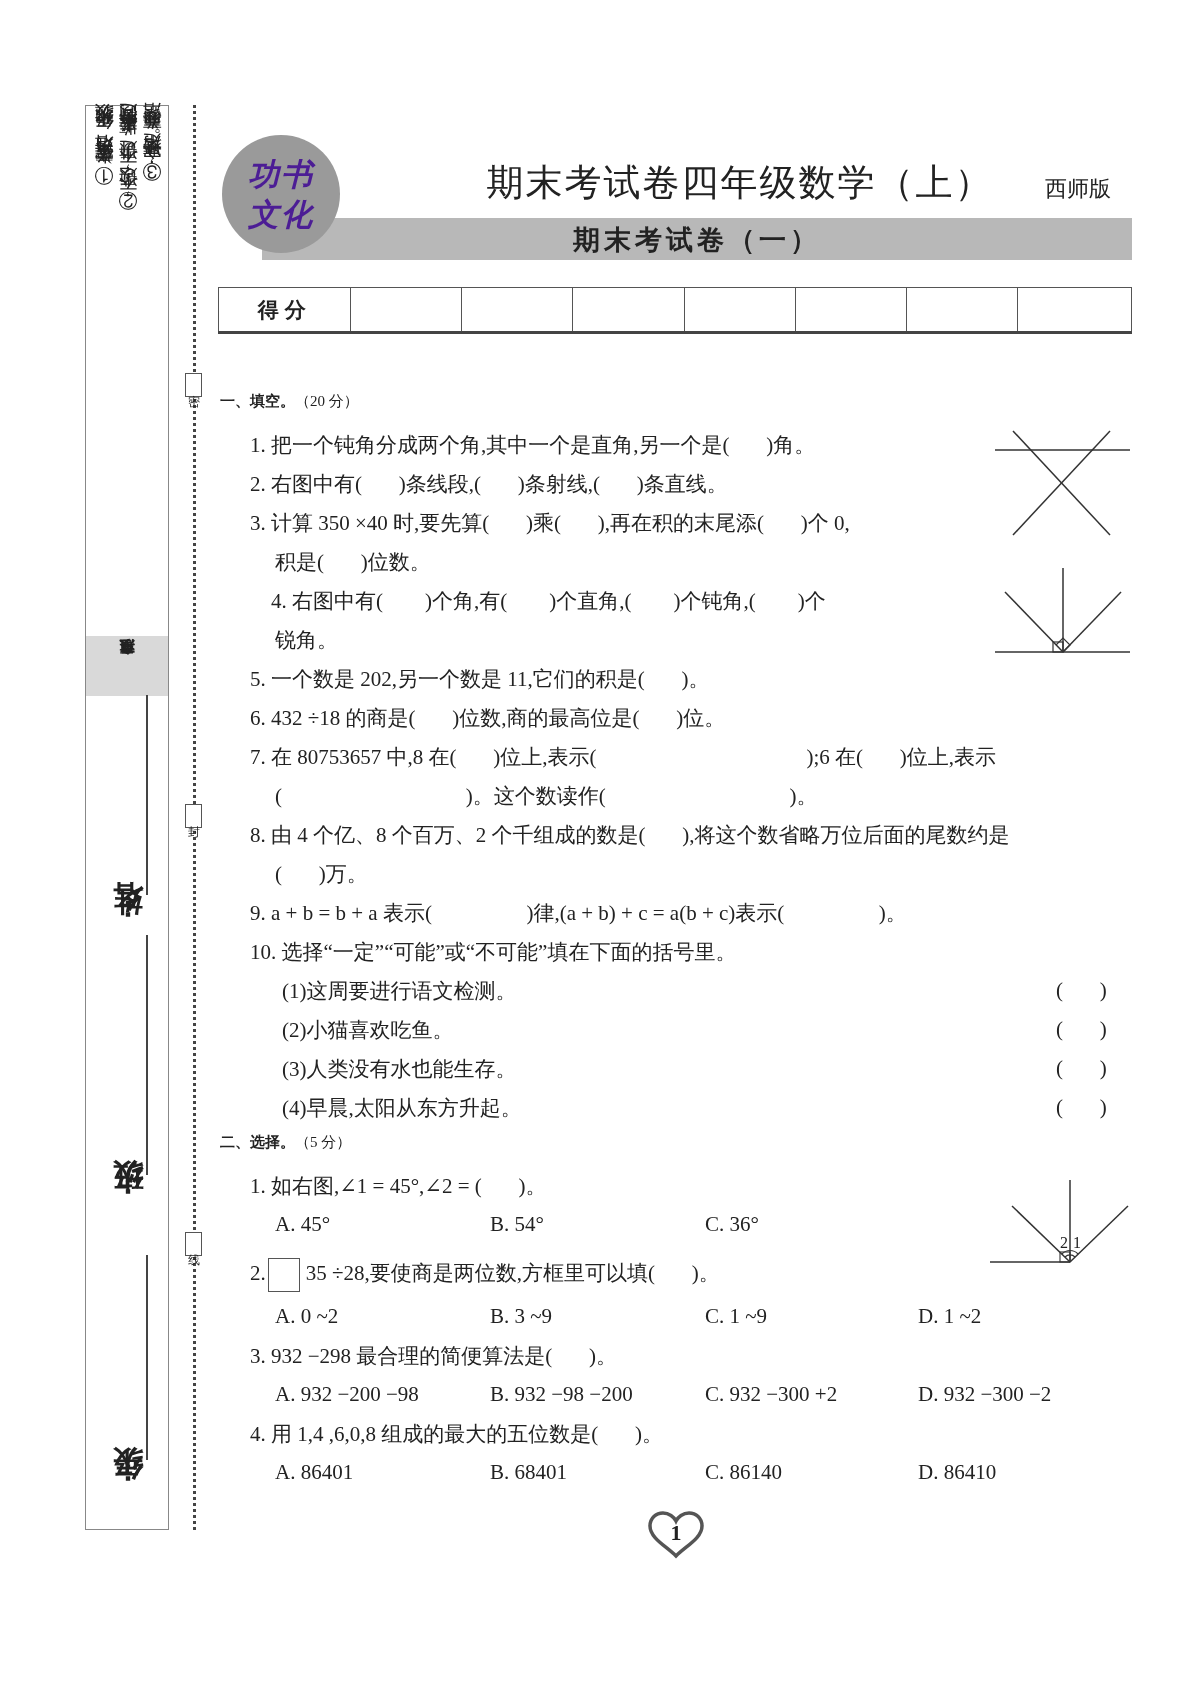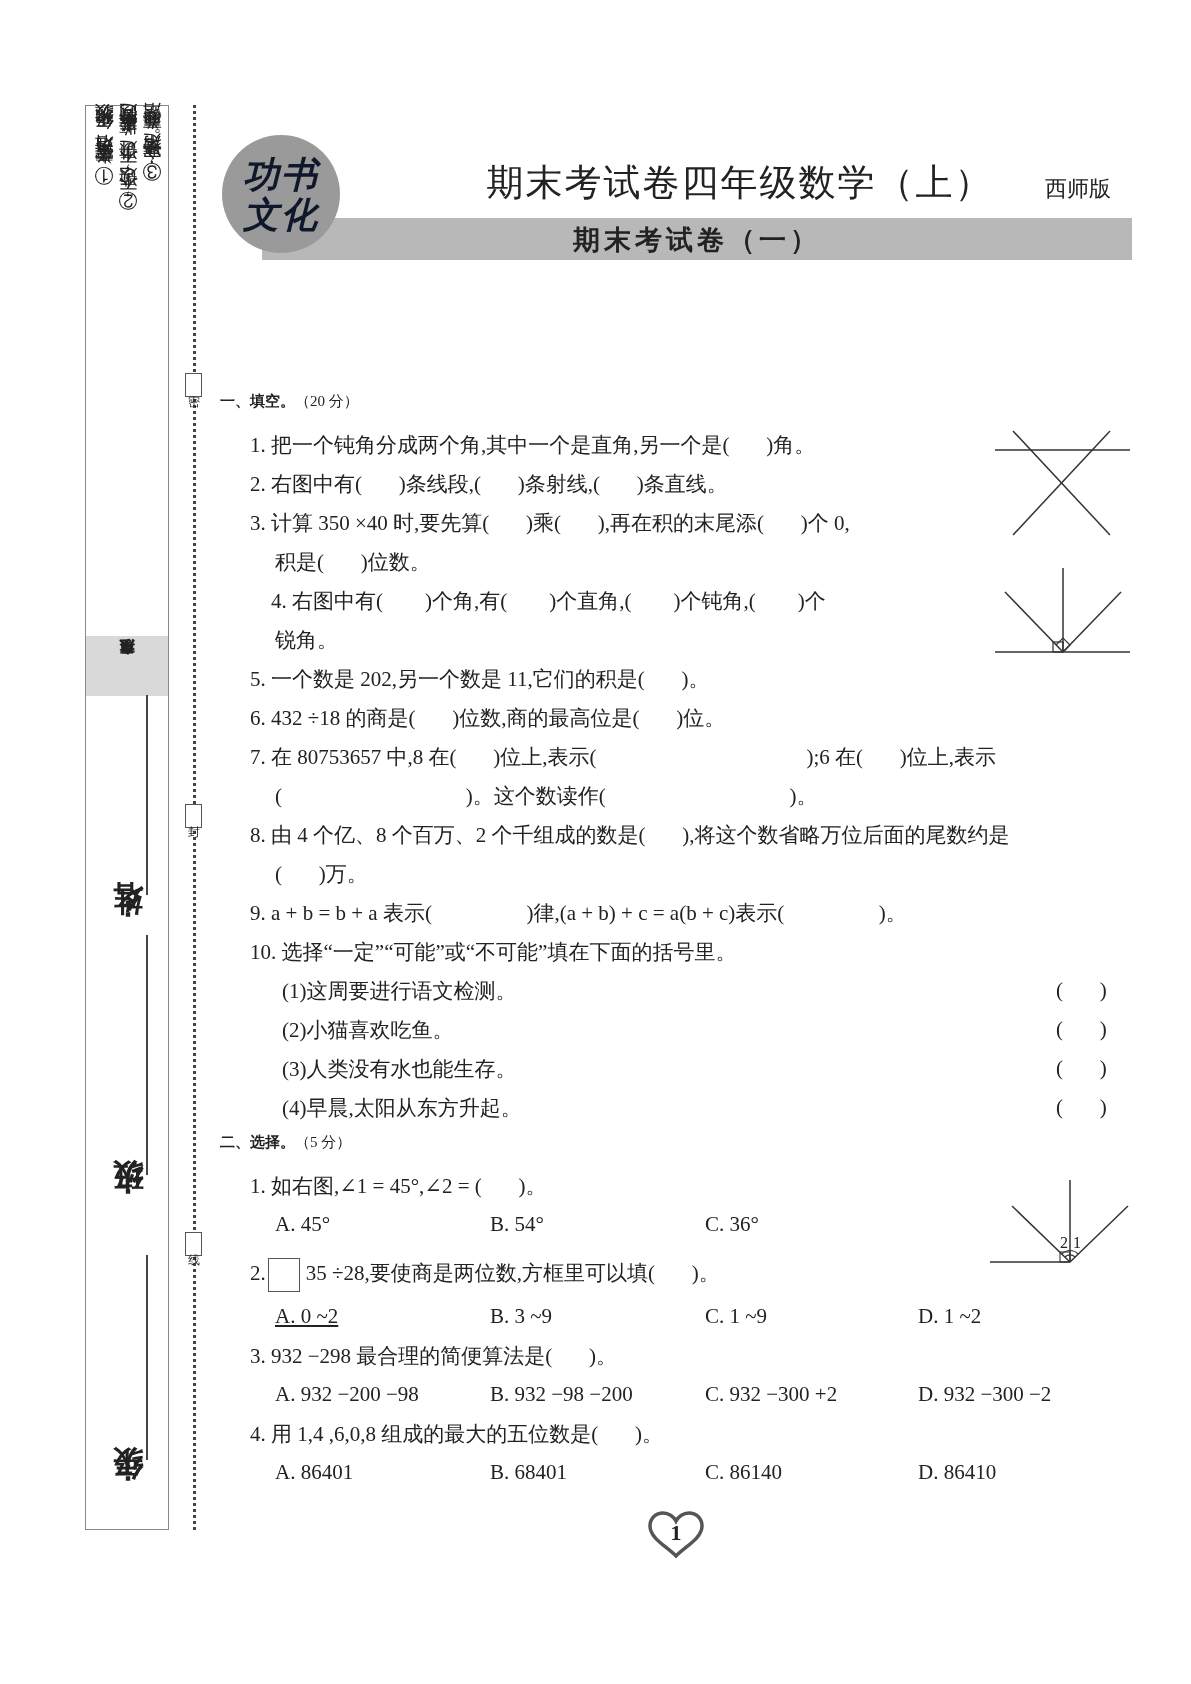--- a/index.html
+++ b/index.html
@@ -13,21 +13,21 @@
   .notes-label { position:absolute; left:0; width:82px; top:530px; height:60px; background:#d9d9d9; }
   .notes-label span { display:block; writing-mode:vertical-rl; transform:rotate(180deg); font-family:"Liberation Sans","DejaVu Sans",sans-serif; font-weight:bold; font-size:15px; letter-spacing:1px; margin:0 auto; height:60px; text-align:center; }
   .field-label { position:absolute; left:108px; font-family:"Liberation Sans","DejaVu Sans",sans-serif; font-size:30px; font-weight:bold; writing-mode:vertical-rl; transform:rotate(180deg); white-space:nowrap; letter-spacing:4px; }
   .field-line { position:absolute; left:146px; width:1.5px; background:#444; }
 
   .dot-line { left:193px; top:105px; width:0; height:1425px; border-left:3px dotted #444; }
   .seal { left:185px; width:17px; height:24px; background:#fff; border:1.5px solid #555; box-sizing:border-box; font-size:12px; font-family:"Liberation Sans","DejaVu Sans",sans-serif; display:flex; align-items:center; justify-content:center; writing-mode:vertical-rl; }
 
   
   .logo { left:222px; top:135px; width:118px; height:118px; border-radius:50%; background:#9a9a9a; display:flex; flex-direction:column; align-items:center; justify-content:center; z-index:3; }
-  .logo span { color:#0f172a; font-family:"DejaVu Serif",serif; font-weight:bold; font-size:36px; line-height:40px; letter-spacing:2px; font-style:italic; }
+  .logo span { color:#4c1d95; font-family:"DejaVu Serif",serif; font-weight:bold; font-size:31px; line-height:40px; letter-spacing:2px; font-style:italic; }
   .title { left:380px; top:158px; width:720px; text-align:center; font-family:"Liberation Sans","DejaVu Sans",sans-serif; font-size:37px; letter-spacing:2px; }
   .edition { left:1045px; top:174px; font-family:"Liberation Sans","DejaVu Sans",sans-serif; font-size:22px; font-weight:normal; }
   .band { left:262px; top:218px; width:870px; height:42px; background:#b8b8b8; z-index:1; }
   .subtitle { left:262px; top:220px; width:870px; text-align:center; font-family:"Liberation Sans","DejaVu Sans",sans-serif; font-size:27px; font-weight:bold; letter-spacing:4px; z-index:2; line-height:40px; }
 
   
   .score { left:218px; top:287px; width:914px; border-collapse:collapse; font-family:"Liberation Sans","DejaVu Sans",sans-serif; font-size:21px; font-weight:bold; }
   .score td { border:1.5px solid #555; height:41px; text-align:center; letter-spacing:6px; }
   .score tr:last-child td { border-bottom:3px solid #444; }
 
@@ -82,20 +82,30 @@
     <col style="width:131px">
       <col style="width:110px">
       <col style="width:110px">
       <col style="width:110px">
     <col style="width:110px">
       <col style="width:110px">
       <col style="width:110px">
       <col style="width:113px">
   </colgroup>
   <tbody>
+  <tr>
+    <td>得分</td>
+    <td></td>
+    <td></td>
+    <td></td>
+    <td></td>
+    <td></td>
+    <td></td>
+    <td></td>
+  </tr>
 </tbody>
   </table>
 
 <div class="section-h" style="top:392px;"><span>一、填空。</span><span class="pts">（20 分）</span></div>
 
 <div class="line" style="left:250px;top:432px;">1. 把一个钝角分成两个角,其中一个是直角,另一个是(       )角。</div>
 <div class="line" style="left:250px;top:471px;">2. 右图中有(       )条线段,(       )条射线,(       )条直线。</div>
 <div class="line" style="left:250px;top:510px;">3. 计算 350 ×40 时,要先算(       )乘(       ),再在积的末尾添(       )个 0,</div>
 <div class="line" style="left:275px;top:549px;">积是(       )位数。</div>
 <div class="line" style="left:250px;top:588px;margin-left:21px;">4. 右图中有(        )个角,有(        )个直角,(        )个钝角,(        )个</div>
@@ -146,21 +156,21 @@
   <line x1="22" y1="28" x2="80" y2="84" stroke="#333" stroke-width="1.5"></line>
   <line x1="138" y1="28" x2="80" y2="84" stroke="#333" stroke-width="1.5"></line>
   <rect x="70" y="74" width="10" height="10" fill="none" stroke="#333" stroke-width="1.1"></rect>
   <path d="M72 76 A11 11 0 0 1 88 76" fill="none" stroke="#333" stroke-width="1.1"></path>
   <path d="M75 79 A7 7 0 0 1 85 79" fill="none" stroke="#333" stroke-width="1.1"></path>
   <text x="70" y="70" font-size="16" font-family="Liberation Serif, serif" fill="#222">2</text>
   <text x="83" y="70" font-size="16" font-family="Liberation Serif, serif" fill="#222">1</text>
 </svg>
 
 <div class="line" style="left:250px;top:1258px;"><span>2.</span><span class="box-blank"></span><span>35 ÷28,要使商是两位数,方框里可以填(       )。</span></div>
-<div class="opt" style="left:275px;top:1304px;text-decoration:underline;">A. 0 ~2</div>
+<div class="opt" style="left:275px;top:1304px;">A. 0 ~2</div>
 <div class="opt" style="left:490px;top:1304px;">B. 3 ~9</div>
 <div class="opt" style="left:705px;top:1304px;">C. 1 ~9</div>
 <div class="opt" style="left:918px;top:1304px;">D. 1 ~2</div>
 
 <div class="line" style="left:250px;top:1343px;">3. 932 −298 最合理的简便算法是(       )。</div>
 <div class="opt" style="left:275px;top:1382px;">A. 932 −200 −98</div>
 <div class="opt" style="left:490px;top:1382px;">B. 932 −98 −200</div>
 <div class="opt" style="left:705px;top:1382px;">C. 932 −300 +2</div>
 <div class="opt" style="left:918px;top:1382px;">D. 932 −300 −2</div>
 

